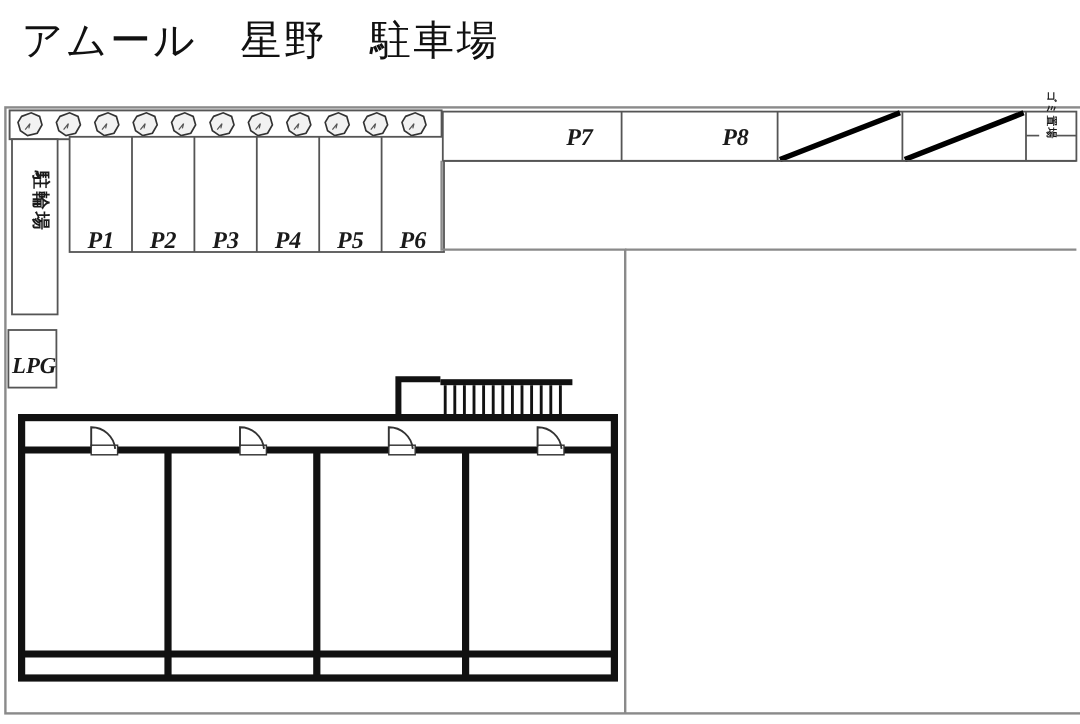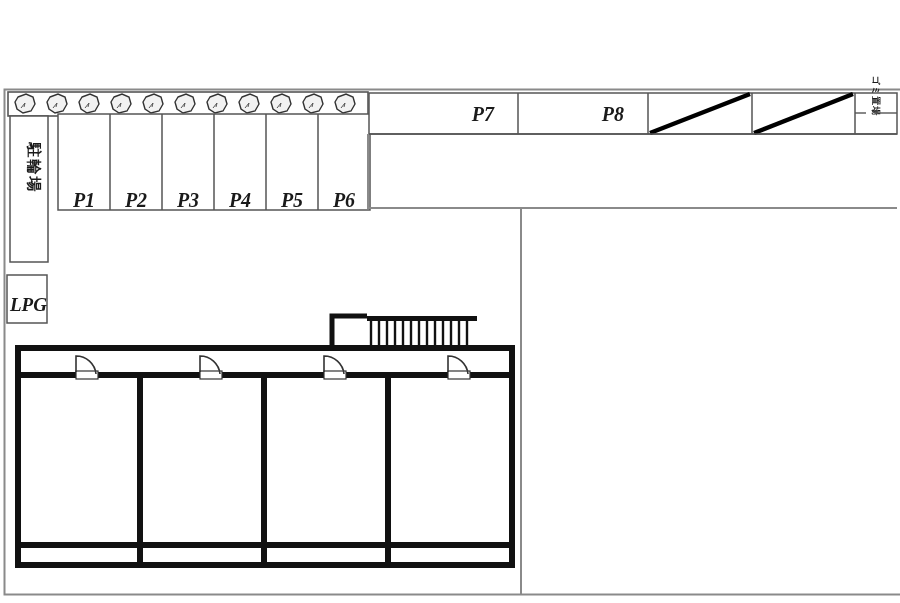--- a/index.html
+++ b/index.html
@@ -54,20 +54,21 @@
     fill: #1a1a1a;
   }
   .jp-bike { font-size: 15px; letter-spacing: 2px; }
   .jp-trash { font-size: 9px; letter-spacing: 1px; }
 </style>
 </head>
 <body>
 
 <div id="root">
 
+  <div id="title">アムール　星野　駐車場</div>
 
   <svg id="plan-svg" viewBox="0 0 900 603">
 
     <rect x="4.5" y="89.5" width="907" height="505" fill="#ffffff" stroke="#8a8a8a" stroke-width="2"></rect>
 
     <rect x="8" y="92" width="360" height="24" fill="#ffffff" stroke="#555555" stroke-width="1.6"></rect>
 
     <g>
       <g>
           <polygon points="18,97 26,94 33,97 35,104 31,111 23,113 17,109 15,102" fill="#f2f2f2" stroke="#333333" stroke-width="1.4"></polygon>

